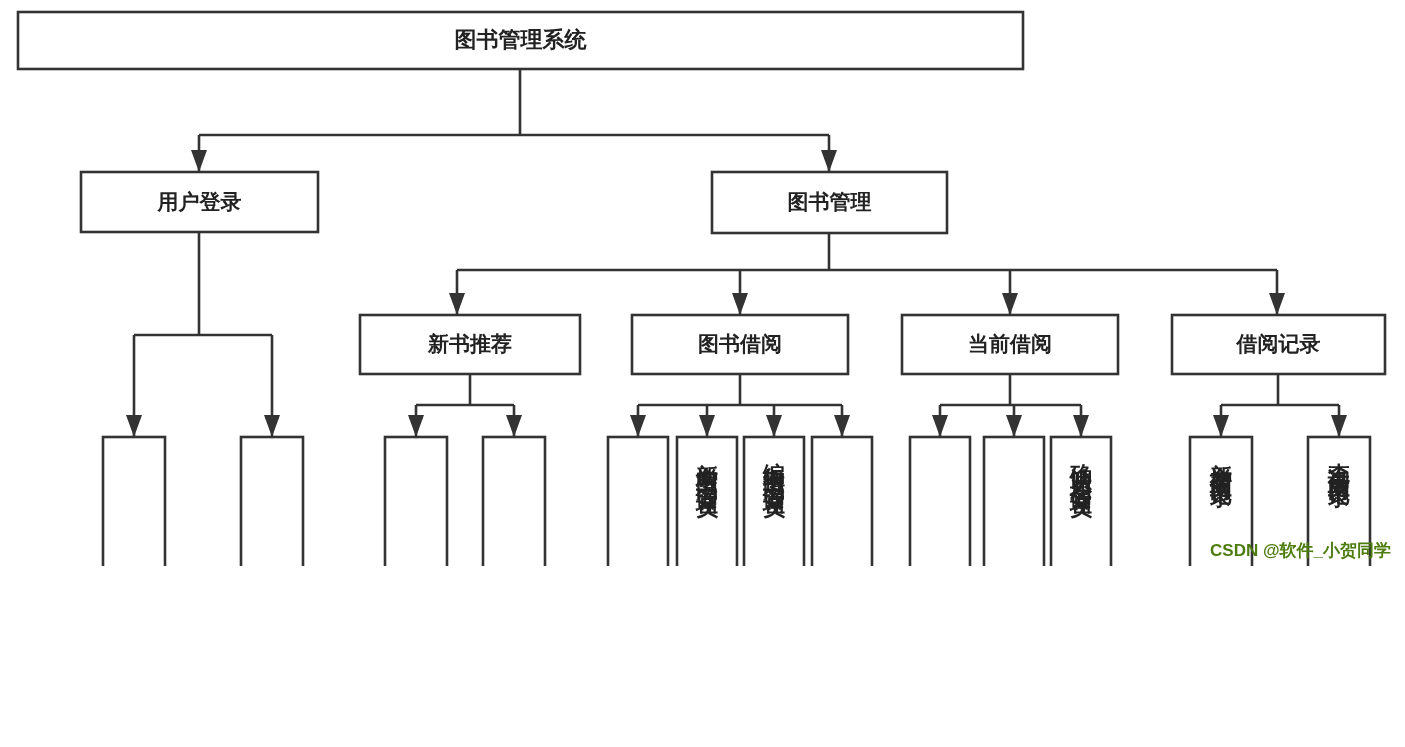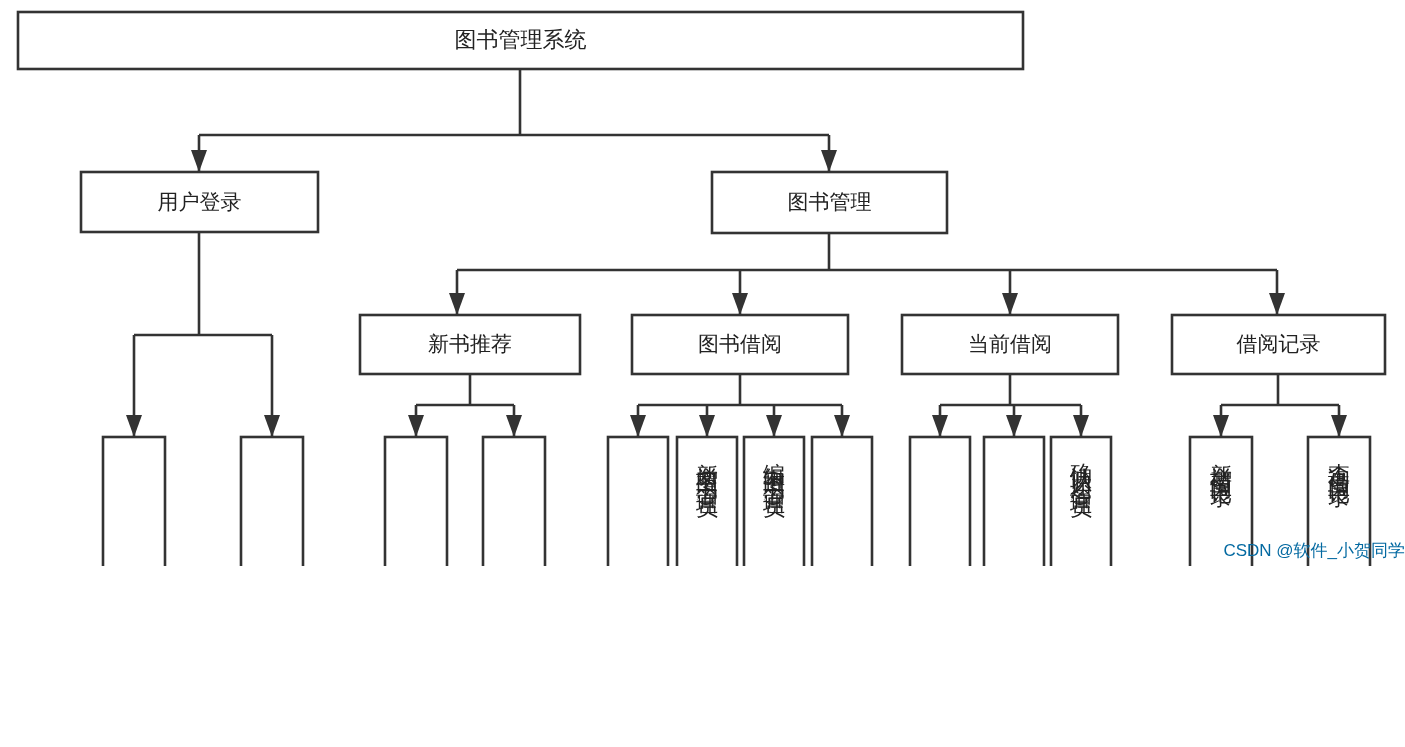--- a/index.html
+++ b/index.html
@@ -10,20 +10,21 @@
   }
   body {
     font-family: "Liberation Sans", "DejaVu Sans", sans-serif;
   }
   #diagram-root {
     position: relative;
     width: 1405px;
     height: 566px;
     background: #ffffff;
     overflow: hidden;
+    font-weight: bold;
   }
   svg.diagram-canvas {
     position: absolute;
     left: 0;
     top: 0;
     width: 1405px;
     height: 747px;
     display: block;
   }
   .node-box {
@@ -67,25 +68,25 @@
     text-orientation: upright;
     font-family: "Liberation Sans", "DejaVu Sans", sans-serif;
     font-size: 22px;
     line-height: 1.0;
     color: #222222;
     letter-spacing: 5px;
     white-space: nowrap;
   }
   .watermark {
     position: absolute;
-    right: 0;
+    right: 14px;
     bottom: 4px;
     font-family: "Liberation Sans", "DejaVu Sans", sans-serif;
     font-size: 17px;
-    color: #0369a1;
+    color: #4d7c0f;
     white-space: nowrap;
     pointer-events: none;
   }
 </style>
 </head>
 <body>
 
 <div id="diagram-root">
 
   <svg class="diagram-canvas" viewBox="0 0 1405 747">

